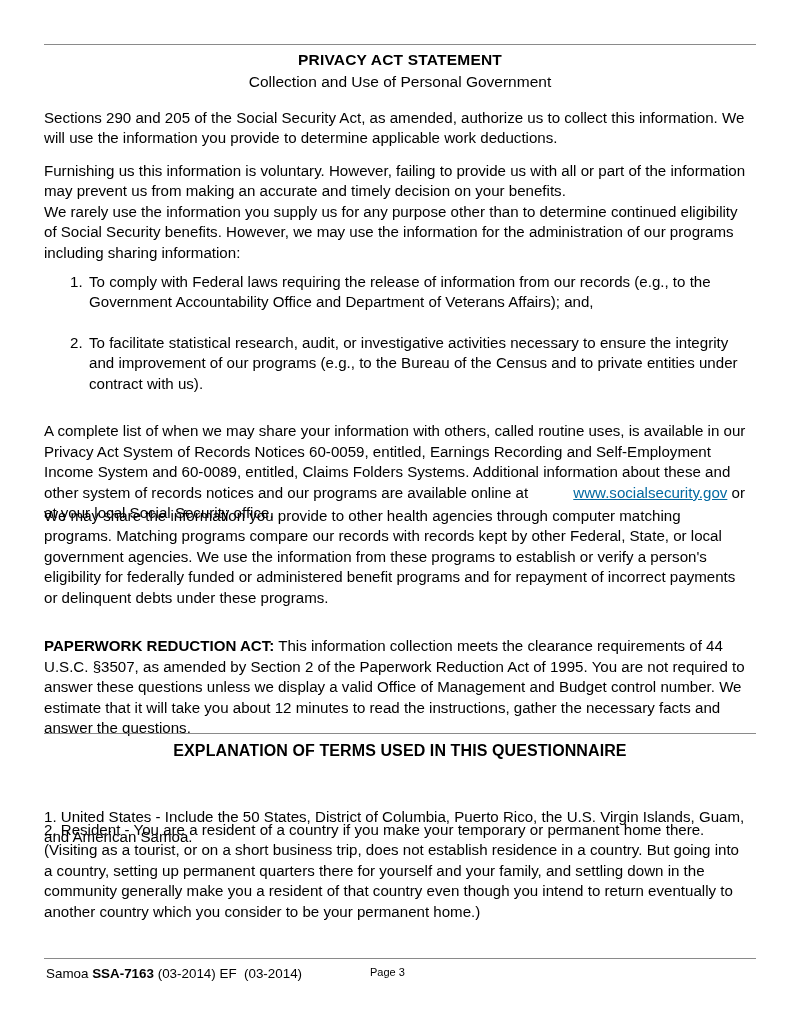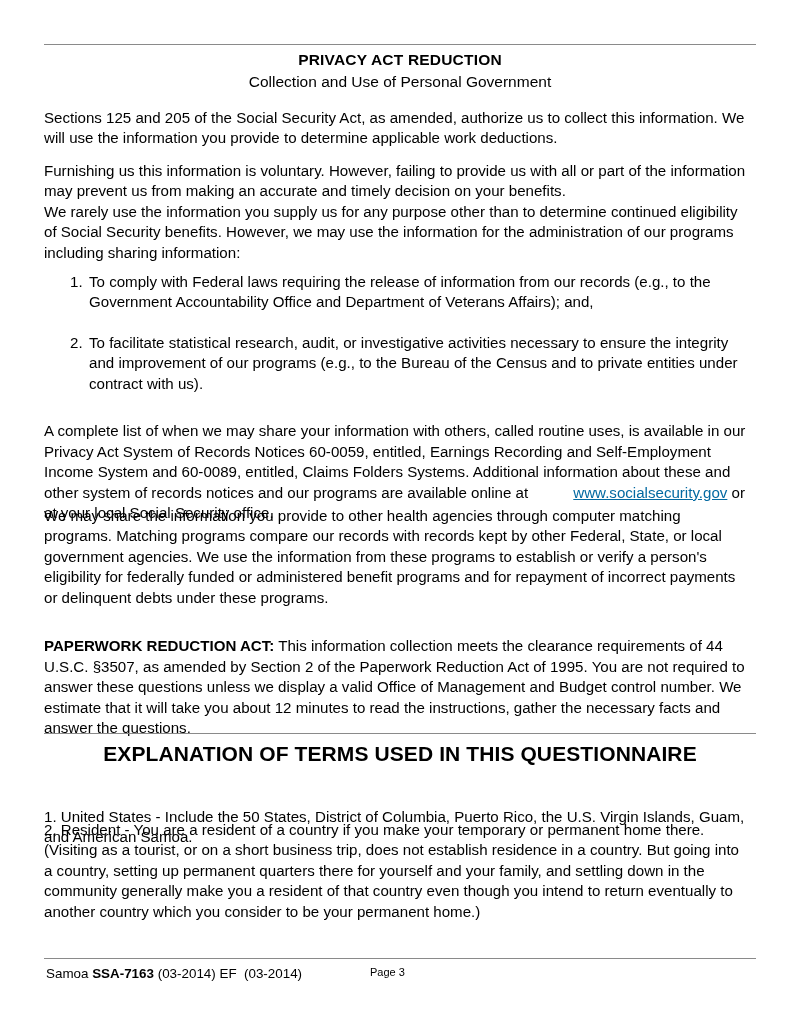--- a/index.html
+++ b/index.html
@@ -91,21 +91,21 @@
     position: absolute;
     left: 0;
     top: 0;
   }
   .section-heading {
     position: absolute;
     left: 44px;
     top: 742px;
     width: 712px;
     text-align: center;
-    font-size: 21px;
+    font-size: 16px;
     font-weight: bold;
     letter-spacing: 0.1px;
   }
   a.link {
     color: #0369a1;
     text-decoration: underline;
     margin-left: 41px;
   }
   .footer-form {
     position: absolute;
@@ -127,24 +127,24 @@
     font-weight: bold;
   }
 </style>
 </head>
 <body>
 
 <div class="page">
 
   <hr class="rule rule-top">
 
-  <div class="title">PRIVACY ACT REDUCTION</div>
+  <div class="title">PRIVACY ACT STATEMENT</div>
   <div class="subtitle">Collection and Use of Personal Government</div>
 
-  <div class="para" style="top:108px;">Sections 125 and 205 of the Social Security Act, as amended, authorize us to collect this information.  We will use the information you provide to determine applicable work deductions.</div>
+  <div class="para" style="top:108px;">Sections 290 and 205 of the Social Security Act, as amended, authorize us to collect this information.  We will use the information you provide to determine applicable work deductions.</div>
 
   <div class="para" style="top:161px;">Furnishing us this information is voluntary.  However, failing to provide us with all or part of the information may prevent us from making an accurate and timely decision on your benefits.
 We rarely use the information you supply us for any purpose other than to determine continued eligibility of Social Security benefits.  However, we may use the information for the administration of our programs including sharing information:</div>
 
   <ul class="list" style="top:272px;">
     <li class="list-item">
       <span class="list-num">1.</span>
       <span>To comply with Federal laws requiring the release of information from our records (e.g., to the Government Accountability Office and Department of Veterans Affairs); and,</span>
     </li>
     <li class="list-item">

